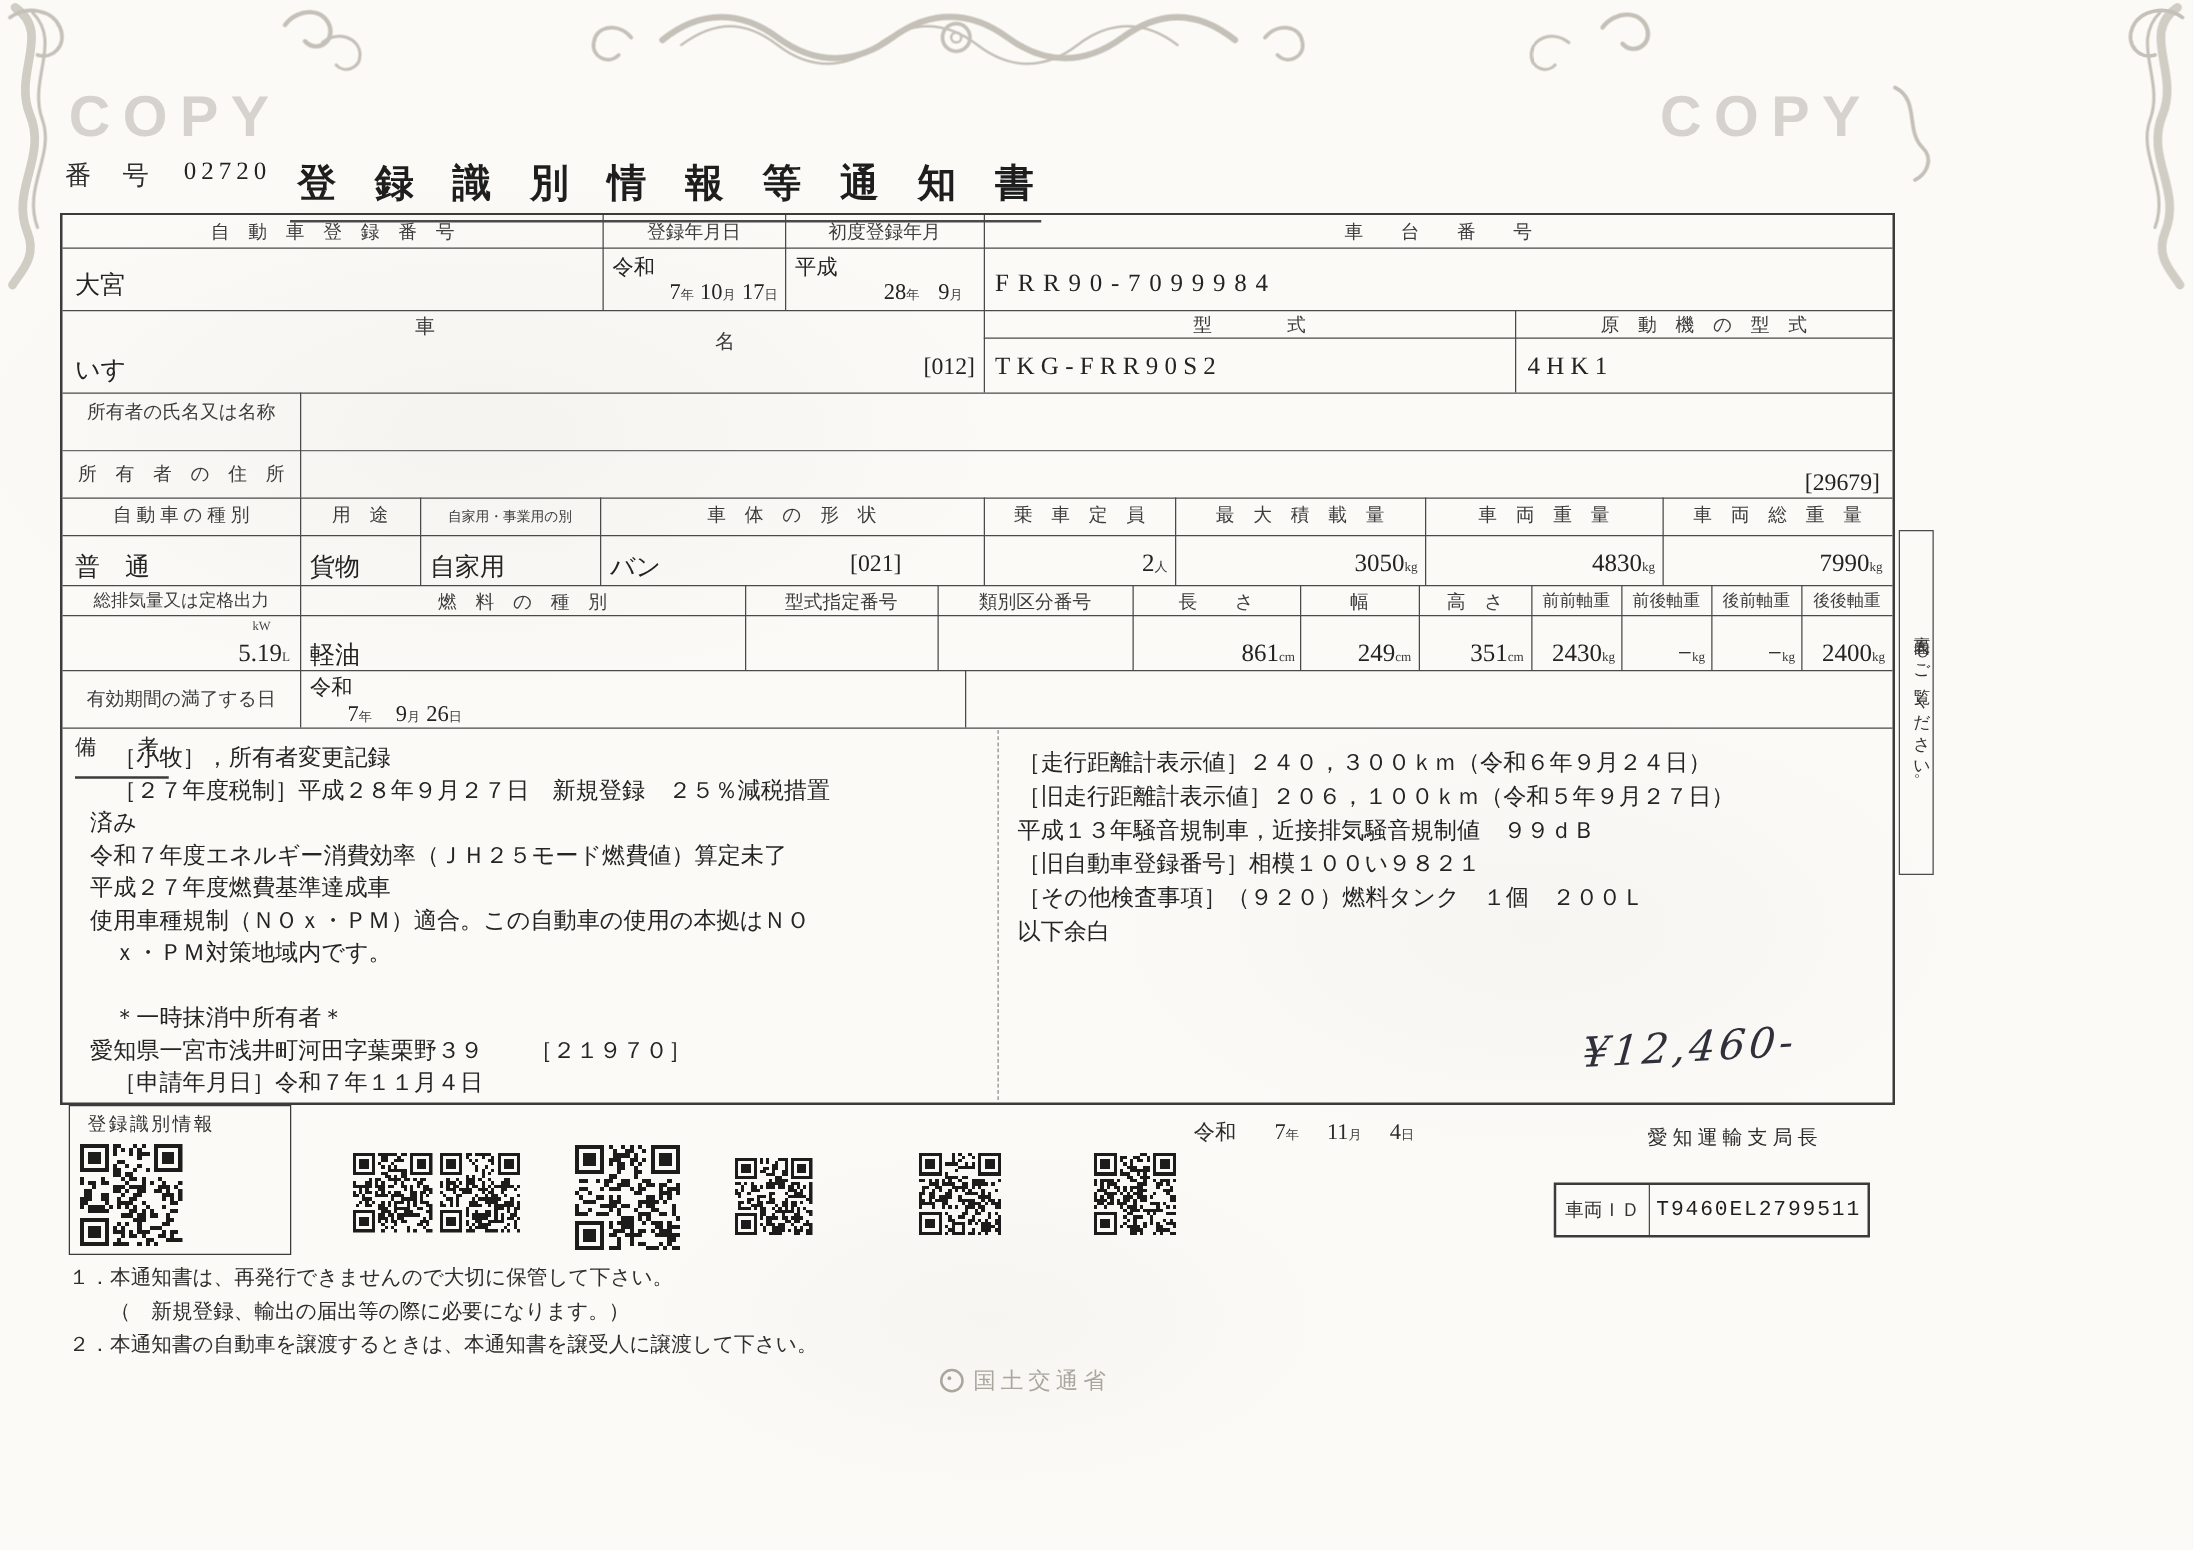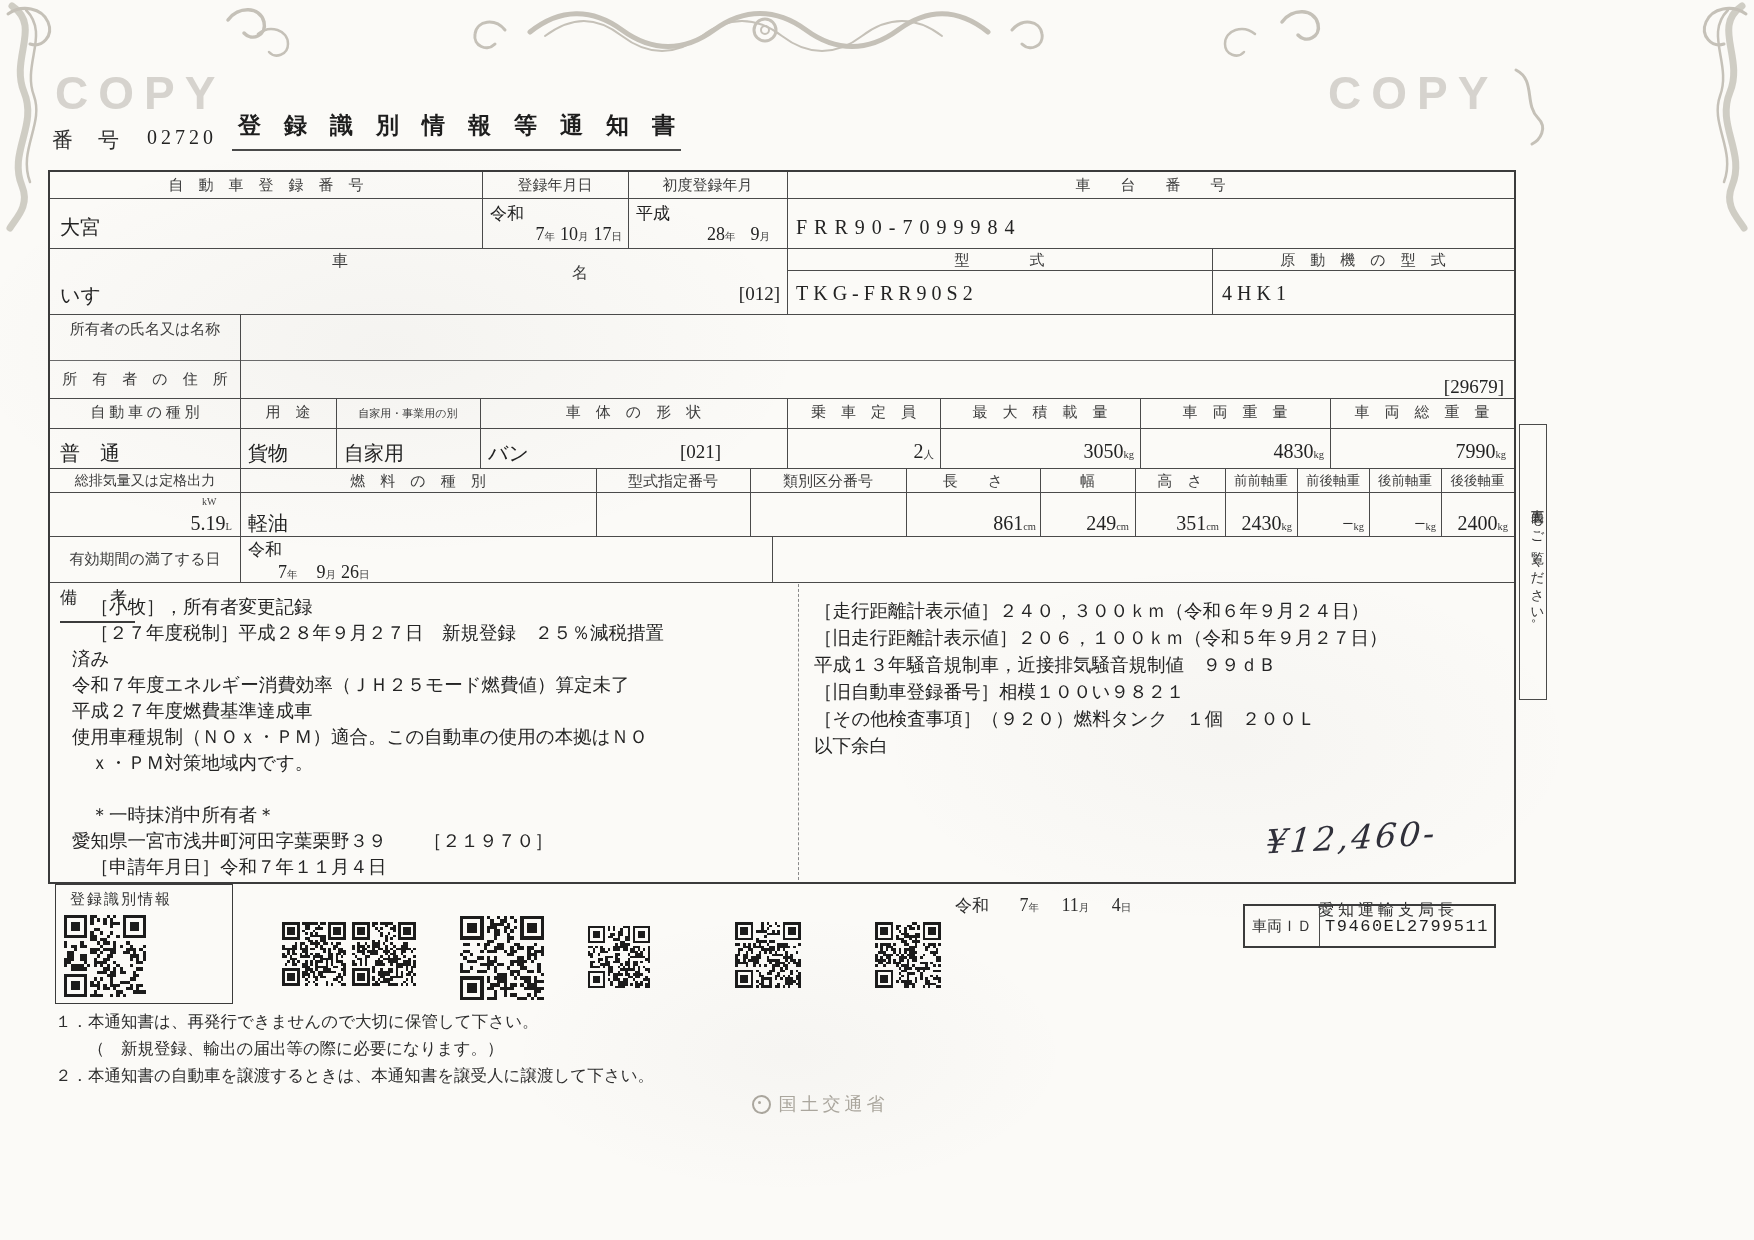--- a/index.html
+++ b/index.html
@@ -16,21 +16,21 @@
       radial-gradient(ellipse 600px 300px at 22% 28%, rgba(120,120,115,.05), transparent 70%),
       radial-gradient(ellipse 500px 260px at 70% 60%, rgba(120,120,115,.04), transparent 70%),
       radial-gradient(ellipse 400px 200px at 45% 85%, rgba(120,120,115,.04), transparent 70%),
       #fbfaf7;
   }
   .abs{position:absolute;}
   
   .doc-number{left:52px;top:126px;font-size:21px;letter-spacing:2px;color:#2e2e2e;}
   .doc-number .val{margin-left:26px;letter-spacing:4px;}
   .doc-title{
-    left:232px;top:110px;font-size:23px;color:#1e1e1e;font-weight:bold;
+    left:232px;top:126px;font-size:31px;color:#1e1e1e;font-weight:bold;
     padding:0 6px 8px 6px;border-bottom:2px solid #4a4a4a;white-space:nowrap;
   }
   .watermark{
     font-family:"Liberation Sans","DejaVu Sans",sans-serif;
     font-size:46px;font-weight:bold;letter-spacing:10px;
     color:rgba(168,164,155,.45);
   }
   
   .sheet{
     left:48px;top:170px;width:1464px;height:710px;
@@ -68,21 +68,21 @@
   }
   
   .qr-box{left:55px;top:884px;width:176px;height:118px;border:1.6px solid #3b3b3b;}
   .qr-box .lbl{position:absolute;left:14px;top:5px;font-size:15px;letter-spacing:2px;color:#333;text-align:center;}
   .qr{position:absolute;}
   .qr svg{width:100%;height:100%;display:block;}
   .issue-date{left:955px;top:894px;font-size:18px;color:#2c2c2c;white-space:nowrap;}
   .issue-date .era{margin-right:26px;}
   .issue-date .seg{margin-right:18px;}
   .issuer{left:1318px;top:900px;font-size:16px;letter-spacing:4px;color:#2c2c2c;}
-  .vid-box{left:1243px;top:904px;width:249px;height:40px;border:2px solid #3b3b3b;display:flex;}
+  .vid-box{left:1243px;top:946px;width:249px;height:40px;border:2px solid #3b3b3b;display:flex;}
   .vid-box .lbl{width:74px;border-right:1.4px solid #4a4a4a;font-size:15px;
     display:flex;align-items:center;justify-content:center;color:#333;}
   .vid-box .v{flex:1;display:flex;align-items:center;justify-content:center;
     font-size:17px;letter-spacing:1.5px;color:#1f1f1f;
     font-family:"Liberation Mono","DejaVu Sans Mono",monospace;}
   .notes{left:55px;top:1008px;font-size:16.5px;color:#2d2d2d;}
   .notes .line{line-height:27px;white-space:nowrap;}
   .ministry{left:690px;top:1092px;width:260px;text-align:center;font-size:18px;
     letter-spacing:4px;color:#aaa69d;display:flex;align-items:center;justify-content:center;gap:8px;}
   .crest{width:15px;height:15px;border:2px solid #aaa69d;border-radius:50%;display:inline-block;position:relative;}

